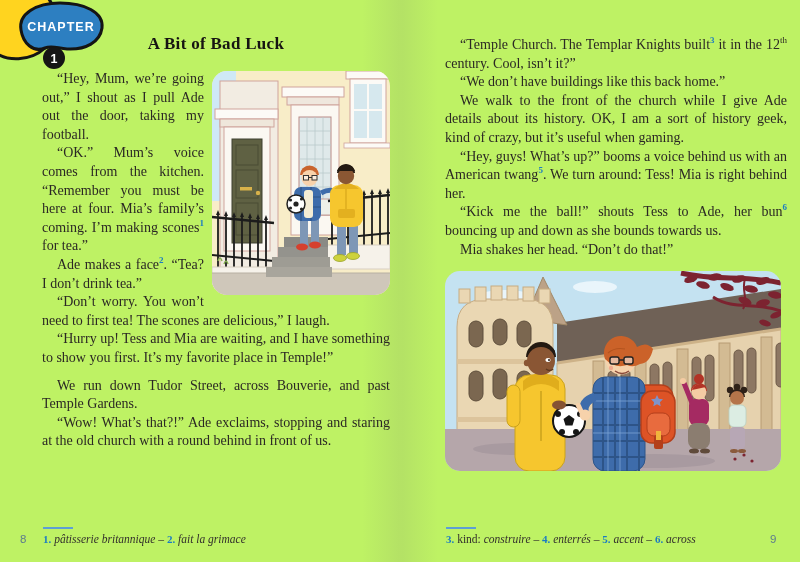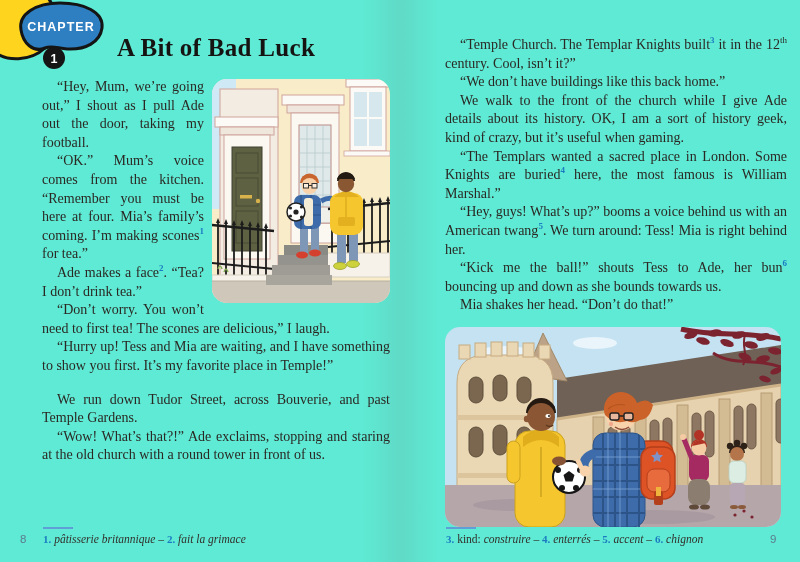--- a/index.html
+++ b/index.html
@@ -1,29 +1,29 @@
 <!DOCTYPE html>
 <html><head>
 <meta charset="utf-8">
 <style>
   html,body{margin:0;padding:0;background:#ffffff;}
   .spread{
-    position:relative;width:800px;height:562px;background:#5eead4;overflow:hidden;
+    position:relative;width:800px;height:562px;background:#bef264;overflow:hidden;
     font-family:"Liberation Serif",serif;color:#2b2824;
   }
   .gutter{position:absolute;left:362px;top:0;width:76px;height:562px;pointer-events:none;
     background:linear-gradient(to right,rgba(110,110,110,0) 0%,rgba(110,110,110,0.12) 48%,rgba(110,110,110,0.12) 54%,rgba(110,110,110,0) 100%);}
   .badge{position:absolute;left:0;top:0;width:112px;height:80px;}
   .page-left{position:absolute;left:42px;top:0;width:348px;height:562px;}
   .page-right{position:absolute;left:445px;top:0;width:342px;height:504px;}
-  .title{margin:34px 0 0 0;font-size:25px;font-weight:600;text-align:center;color:#161412;letter-spacing:.3px;}
+  .title{margin:34px 0 0 0;font-size:17px;font-weight:600;text-align:center;color:#161412;letter-spacing:.3px;}
   .body{margin-top:16px;font-size:14px;line-height:18.6px;text-align:justify;}
   .body-right{margin-top:36px;}
   .para{margin:0;text-indent:15px;}
-  .para.gap{margin-top:15px;}
+  .para.gap{margin-top:9px;}
   sup.ref{color:#1c7cc2;font-weight:700;font-size:9px;line-height:0;vertical-align:super;}
   sup.ord{font-size:9px;line-height:0;vertical-align:super;}
   .illus-left{float:right;width:178px;height:224px;margin:1px 0 8px 8px;border-radius:15px;overflow:hidden;}
   .illus-right{width:336px;height:200px;margin-top:12px;border-radius:15px;overflow:hidden;}
   .illus-left svg,.illus-right svg{display:block;}
   .footnote-block{position:absolute;left:1px;top:527px;width:100%;}
   .fn-rule{width:30px;border-top:2px solid #5d9fd6;margin-bottom:4px;}
   .footnote{font-size:11.5px;font-style:italic;color:#33302c;}
   .fn-num{font-style:normal;font-weight:700;color:#1c7cc2;font-size:11px;}
   .fn-en{font-style:normal;}
@@ -135,35 +135,34 @@
           </g>
         </svg>
       </div>
       <div>
           <p class="para">“Hey, Mum, we’re going out,” I shout as I pull Ade out the door, taking my football.</p>
           <p class="para">“OK.” Mum’s voice comes from the kitchen. “Remember you must be here at four. Mia’s family’s coming. I’m making scones<sup class="ref">1</sup> for tea.”</p>
           <p class="para">Ade makes a face<sup class="ref">2</sup>. “Tea? I don’t drink tea.”</p>
           <p class="para">“Don’t worry. You won’t need to first tea! The scones are delicious,” I laugh.</p>
           <p class="para">“Hurry up! Tess and Mia are waiting, and I have something to show you first. It’s my favorite place in Temple!”</p>
           <p class="para gap">We run down Tudor Street, across Bouverie, and past Temple Gardens.</p>
-          <p class="para">“Wow! What’s that?!” Ade exclaims, stopping and staring at the old church with a round tower in front of us.</p>
+          <p class="para">“Wow! What’s that?!” Ade exclaims, stopping and staring at the old church with a round behind in front of us.</p>
         </div>
     </div>
     <div class="footnote-block">
       <div class="fn-rule"></div>
       <div class="footnote"><span class="fn-num">1.</span> <span class="fn-fr">pâtisserie britannique</span> – <span class="fn-num">2.</span> <span class="fn-fr">fait la grimace</span></div>
     </div>
   </div>
 
   <div class="page-right">
     <div class="body body-right">
         <p class="para">“Temple Church. The Templar Knights built<sup class="ref">3</sup> it in the 12<sup class="ord">th</sup> century. Cool, isn’t it?”</p>
         <p class="para">“We don’t have buildings like this back home.”</p>
         <p class="para">We walk to the front of the church while I give Ade details about its history. OK, I am a sort of history geek, kind of crazy, but it’s useful when gaming.</p>
-        <p class="para">“The Templars wanted a sacred place in London. Some Knights are buried<sup class="ref">4</sup> here, the most famous is William Marshal.”</p>
         <p class="para">“Hey, guys! What’s up?” booms a voice behind us with an American twang<sup class="ref">5</sup>. We turn around: Tess! Mia is right behind her.</p>
         <p class="para">“Kick me the ball!” shouts Tess to Ade, her bun<sup class="ref">6</sup> bouncing up and down as she bounds towards us.</p>
         <p class="para">Mia shakes her head. “Don’t do that!”</p>
       </div>
     <div class="illus-right">
       <svg viewBox="0 0 336 200" width="336" height="200">
         <rect width="336" height="200" fill="#c4e2f1"></rect>
         <ellipse cx="60" cy="26" rx="28" ry="7" fill="#e9f5fb"></ellipse>
         <ellipse cx="150" cy="16" rx="22" ry="6" fill="#e9f5fb"></ellipse>
         <polygon points="112,92 336,58 336,18 112,52" fill="#6f6156"></polygon>
@@ -297,19 +296,19 @@
           <rect x="165" y="86" width="9" height="7" rx="2" fill="#ffffff" fill-opacity="0.55" stroke="#222222" stroke-width="1.4"></rect>
           <rect x="179" y="86" width="9" height="7" rx="2" fill="#ffffff" fill-opacity="0.55" stroke="#222222" stroke-width="1.4"></rect>
           <path d="M174,89 H179" stroke="#222222" stroke-width="1.4"></path>
           <path d="M170,100 Q177,105 184,100" stroke="#8a4a3a" stroke-width="1.5" fill="none"></path>
           <circle cx="166" cy="97" r="2.2" fill="#f0a98e"></circle>
         </g>
       </svg>
     </div>
     <div class="footnote-block">
       <div class="fn-rule"></div>
-      <div class="footnote"><span class="fn-num">3.</span> <span class="fn-en">kind: </span><span class="fn-fr">construire</span> – <span class="fn-num">4.</span> <span class="fn-fr">enterrés</span> – <span class="fn-num">5.</span> <span class="fn-fr">accent</span> – <span class="fn-num">6.</span> <span class="fn-fr">chignon</span></div>
+      <div class="footnote"><span class="fn-num">3.</span> <span class="fn-en">kind: </span><span class="fn-fr">construire</span> – <span class="fn-num">4.</span> <span class="fn-fr">enterrés</span> – <span class="fn-num">5.</span> <span class="fn-fr">accent</span> – <span class="fn-num">6.</span> <span class="fn-fr">across</span></div>
     </div>
   </div>
 
   <div class="page-num page-num-left">8</div>
   <div class="page-num page-num-right">9</div>
 </div>
 
 </body></html>

